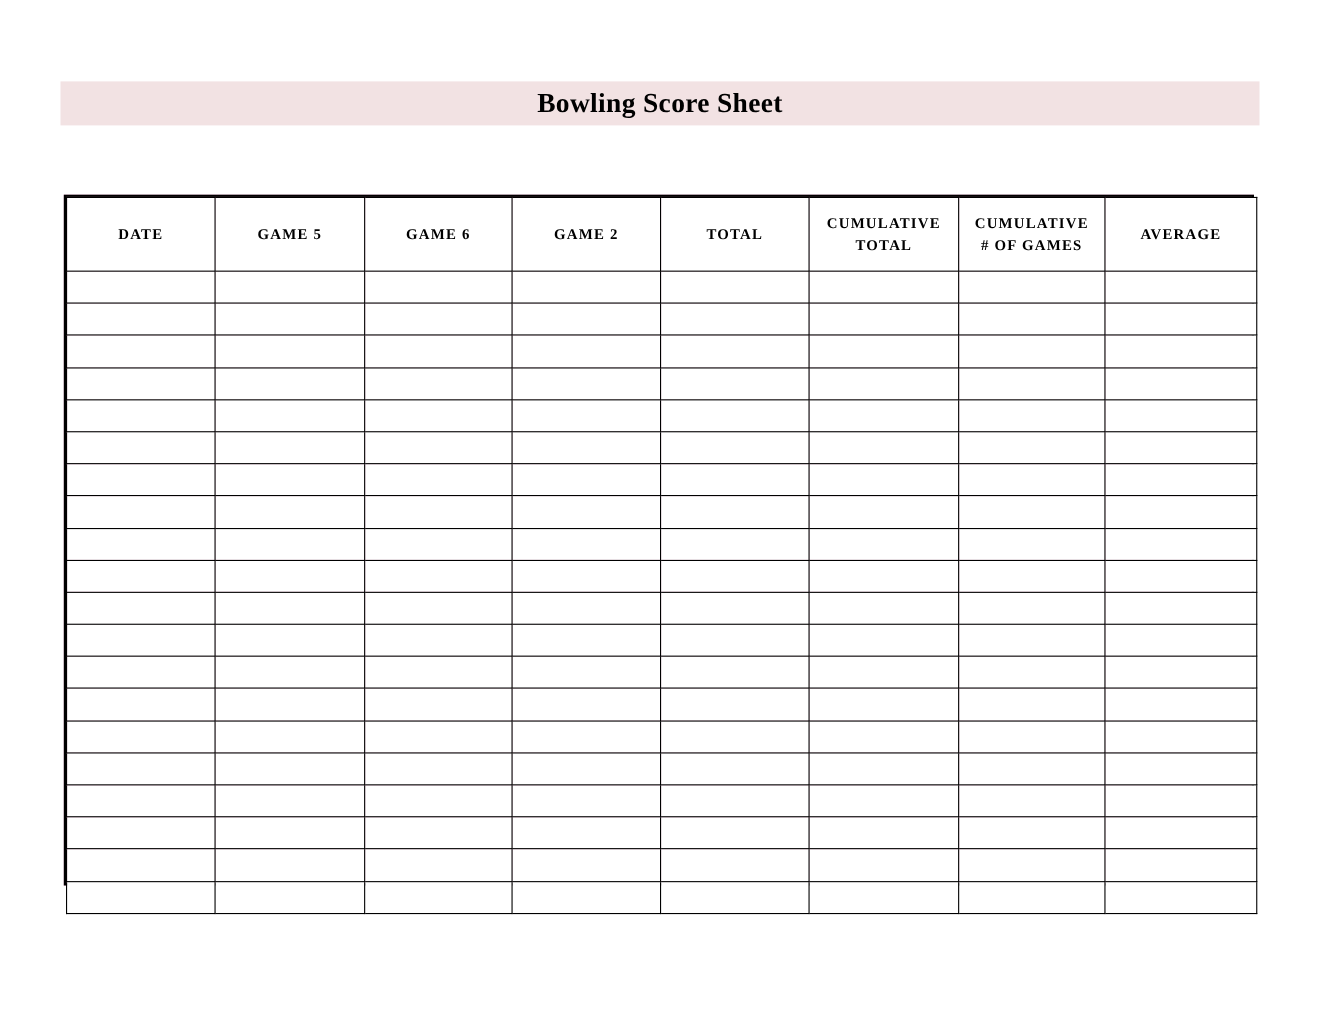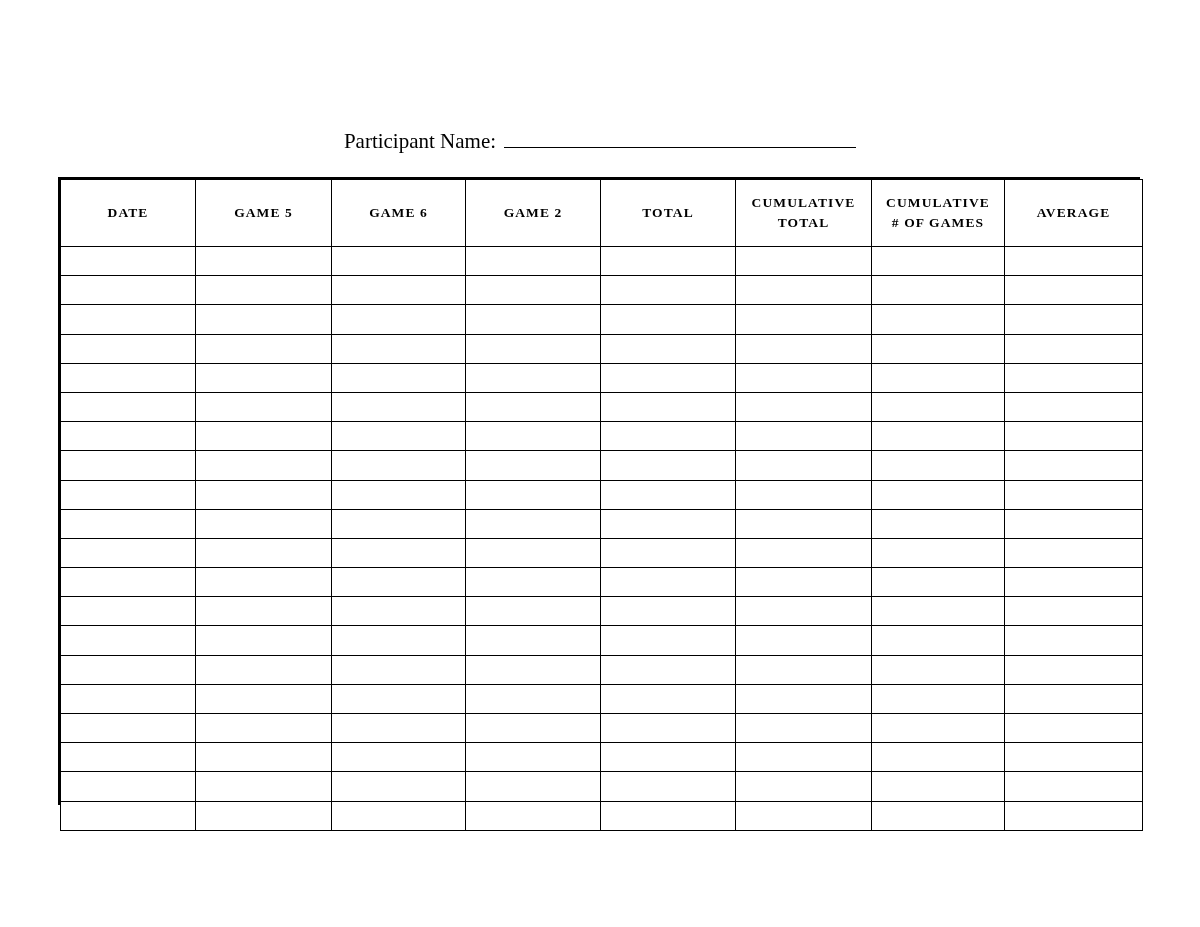--- a/index.html
+++ b/index.html
@@ -121,25 +121,24 @@
   col.c-total   { width: 135px; }
   col.c-cumtot  { width: 136px; }
   col.c-cumgames{ width: 133px; }
   col.c-avg     { width: 138px; }
 </style>
 </head>
 <body>
 
 <div class="page">
 
-
-  <div class="participant-row">
-    <span class="participant-label">Participant Name:</span>
-    <span class="participant-blank"></span>
+  <div class="title-banner">
+    <span class="title-text">Bowling Score Sheet</span>
   </div>
+
 
   <div class="table-wrap">
     <table class="score-table">
       <colgroup>
         <col class="c-date">
         <col class="c-g1">
         <col class="c-g2">
         <col class="c-g3">
         <col class="c-total">
         <col class="c-cumtot">

